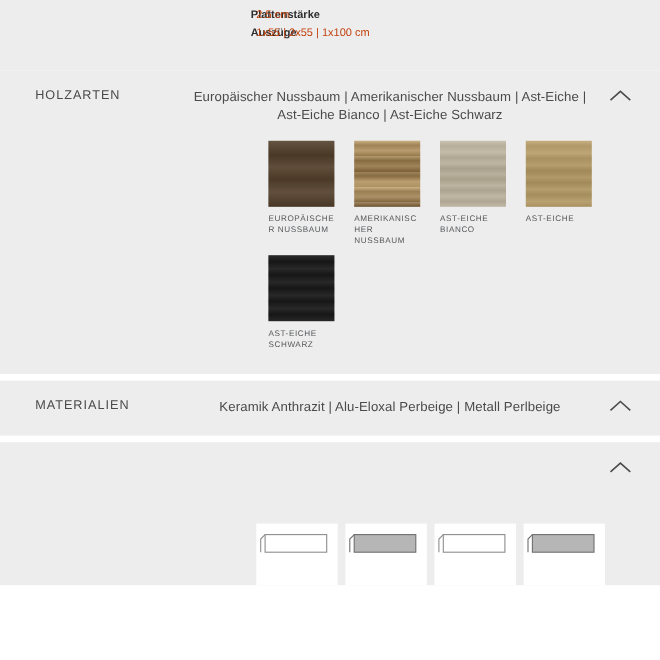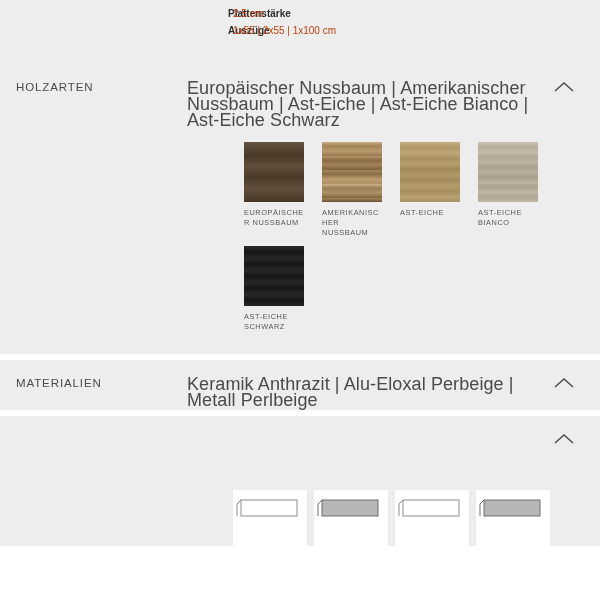--- a/index.html
+++ b/index.html
@@ -32,36 +32,37 @@
   .panel + .panel { margin-top: 6px; }
 
   .panel-head {
     position: relative;
     display: flex;
     align-items: flex-start;
     padding: 16px 0 0 0;
     min-height: 34px;
   }
   .panel-label {
-    width: 187px;
-    padding-left: 16px;
+    width: 169px;
+    padding-left: 32px;
     box-sizing: border-box;
     font-size: 11.5px;
     letter-spacing: 0.9px;
     color: #4a4a4a;
     line-height: 14px;
     white-space: nowrap;
   }
   .panel-value {
     flex: 1;
     padding-right: 60px;
-    font-size: 18px;
+    font-size: 12px;
     line-height: 16px;
     color: #4a4a4a;
     letter-spacing: 0.1px;
+    text-align: center;
   }
   .chevron {
     position: absolute;
     right: 24px;
     top: 16px;
     width: 24px;
     height: 14px;
   }
   .chevron svg { display: block; }
 
@@ -184,29 +185,29 @@
           <div class="swatch-caption">EUROPÄISCHER NUSSBAUM</div>
         </div>
         <div class="swatch">
           <span class="swatch-chip" style="background:
                   repeating-linear-gradient(180deg, rgba(255,255,255,0.16) 0px, rgba(0,0,0,0.14) 4px, rgba(255,255,255,0.12) 9px, rgba(0,0,0,0.10) 14px),
                   linear-gradient(180deg,#c0a06a 0%,#8c6b3c 45%,#c2a36d 70%,#7d5f36 100%);"></span>
           <div class="swatch-caption">AMERIKANISCHER NUSSBAUM</div>
         </div>
         <div class="swatch">
           <span class="swatch-chip" style="background:
+                  repeating-linear-gradient(180deg, rgba(255,255,255,0.12) 0px, rgba(0,0,0,0.05) 5px, rgba(255,255,255,0.09) 10px),
+                  linear-gradient(180deg,#c3baa6 0%,#b0a691 50%,#bbb19d 100%);"></span>
+          <div class="swatch-caption">AST-EICHE BIANCO</div>
+        </div>
+        <div class="swatch">
+          <span class="swatch-chip" style="background:
                   repeating-linear-gradient(180deg, rgba(255,255,255,0.08) 0px, rgba(0,0,0,0.07) 5px, rgba(255,255,255,0.06) 11px),
                   linear-gradient(180deg,#c1a775 0%,#ab915d 50%,#b59c68 100%);"></span>
           <div class="swatch-caption">AST-EICHE</div>
-        </div>
-        <div class="swatch">
-          <span class="swatch-chip" style="background:
-                  repeating-linear-gradient(180deg, rgba(255,255,255,0.12) 0px, rgba(0,0,0,0.05) 5px, rgba(255,255,255,0.09) 10px),
-                  linear-gradient(180deg,#c3baa6 0%,#b0a691 50%,#bbb19d 100%);"></span>
-          <div class="swatch-caption">AST-EICHE BIANCO</div>
         </div>
       </div>
       <div class="swatch-row">
         <div class="swatch">
           <span class="swatch-chip" style="background:
                   repeating-linear-gradient(180deg, rgba(255,255,255,0.05) 0px, rgba(0,0,0,0.25) 6px, rgba(255,255,255,0.04) 12px),
                   #1e1e1e;"></span>
           <div class="swatch-caption">AST-EICHE SCHWARZ</div>
         </div>
       </div>

